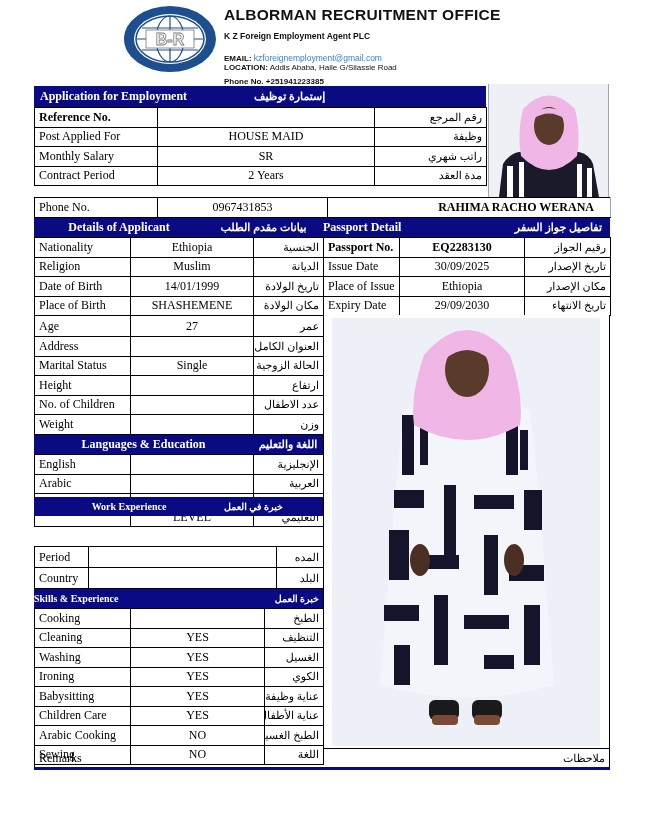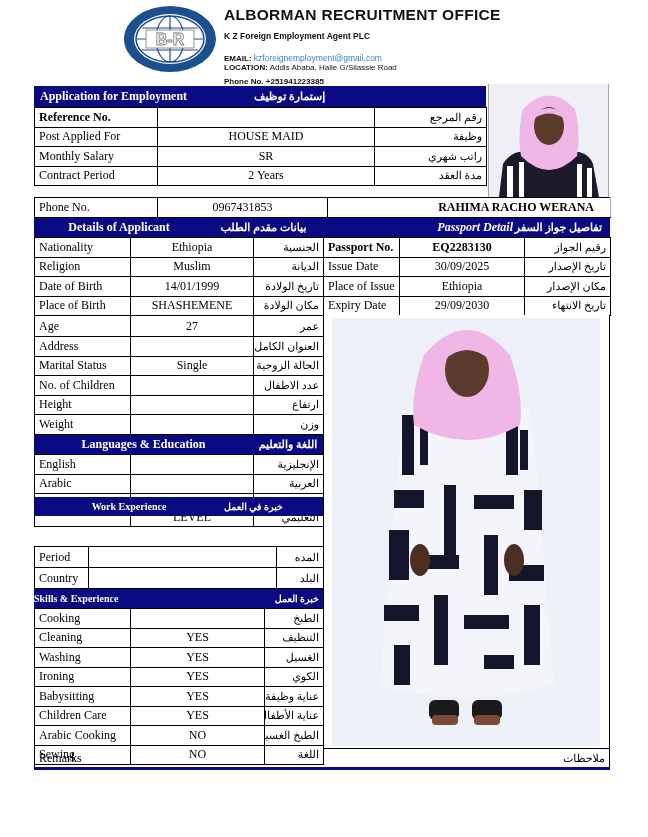--- a/index.html
+++ b/index.html
@@ -149,39 +149,39 @@
         <td>Address</td>
         <td class="c"></td>
         <td class="r">العنوان الكامل</td>
       </tr>
   <tr>
         <td>Marital Status</td>
         <td class="c">Single</td>
         <td class="r">الحالة الزوجية</td>
       </tr>
   <tr>
+        <td>Height</td>
+        <td class="c"></td>
+        <td class="r">ارتفاع</td>
+      </tr>
+  <tr>
         <td>No. of Children</td>
         <td class="c"></td>
         <td class="r">عدد الاطفال</td>
       </tr>
   <tr>
-        <td>Height</td>
-        <td class="c"></td>
-        <td class="r">ارتفاع</td>
-      </tr>
-  <tr>
         <td>Weight</td>
         <td class="c"></td>
         <td class="r">وزن</td>
       </tr>
 </tbody>
   </table>
 
 <div class="abs band" style="left:323px; top:218px; width:287px; height:19px;">
-  <span style="width:190px; text-align:right;font-style:italic;">Passport Detail</span>
+  <span style="width:190px; text-align:left;">Passport Detail</span>
   <span class="ar" style="width:97px; text-align:right; padding-right:8px;">تفاصيل جواز السفر</span>
 </div>
 <table class="grid" style="left:323px; top:237px; width:287px;">
   <colgroup>
       <col style="width:76px">
       <col style="width:125px">
       <col style="width:86px">
     </colgroup>
   <tbody>
       <tr>

